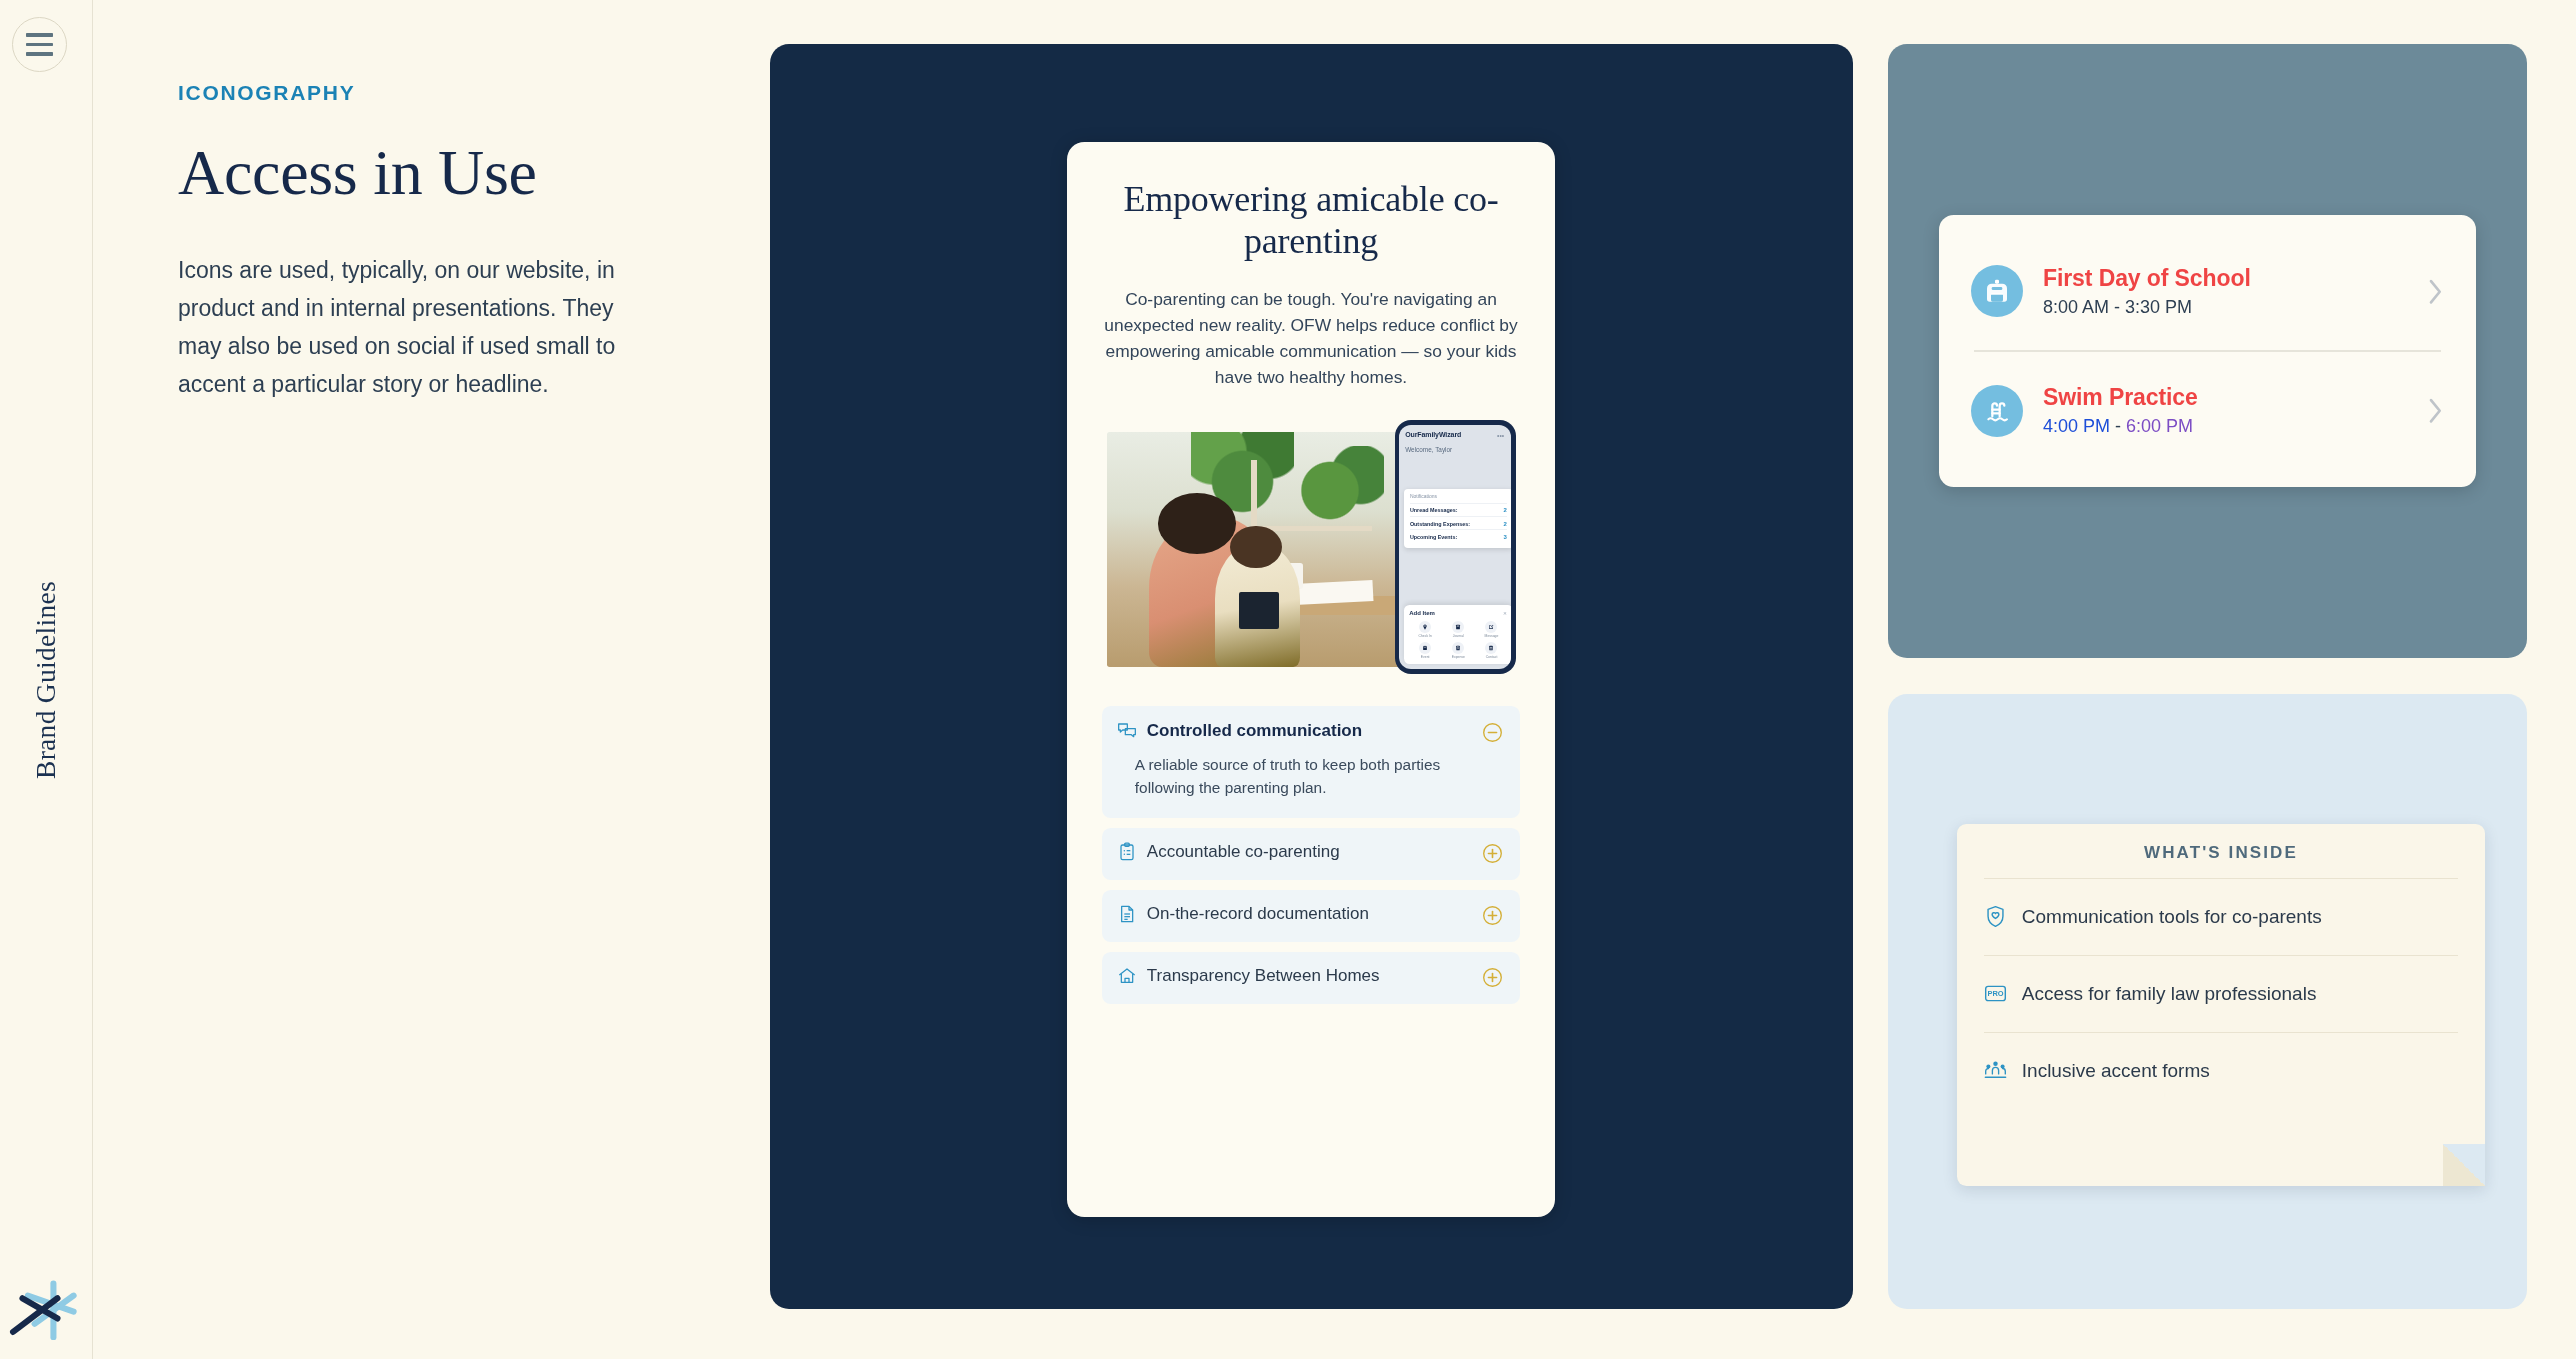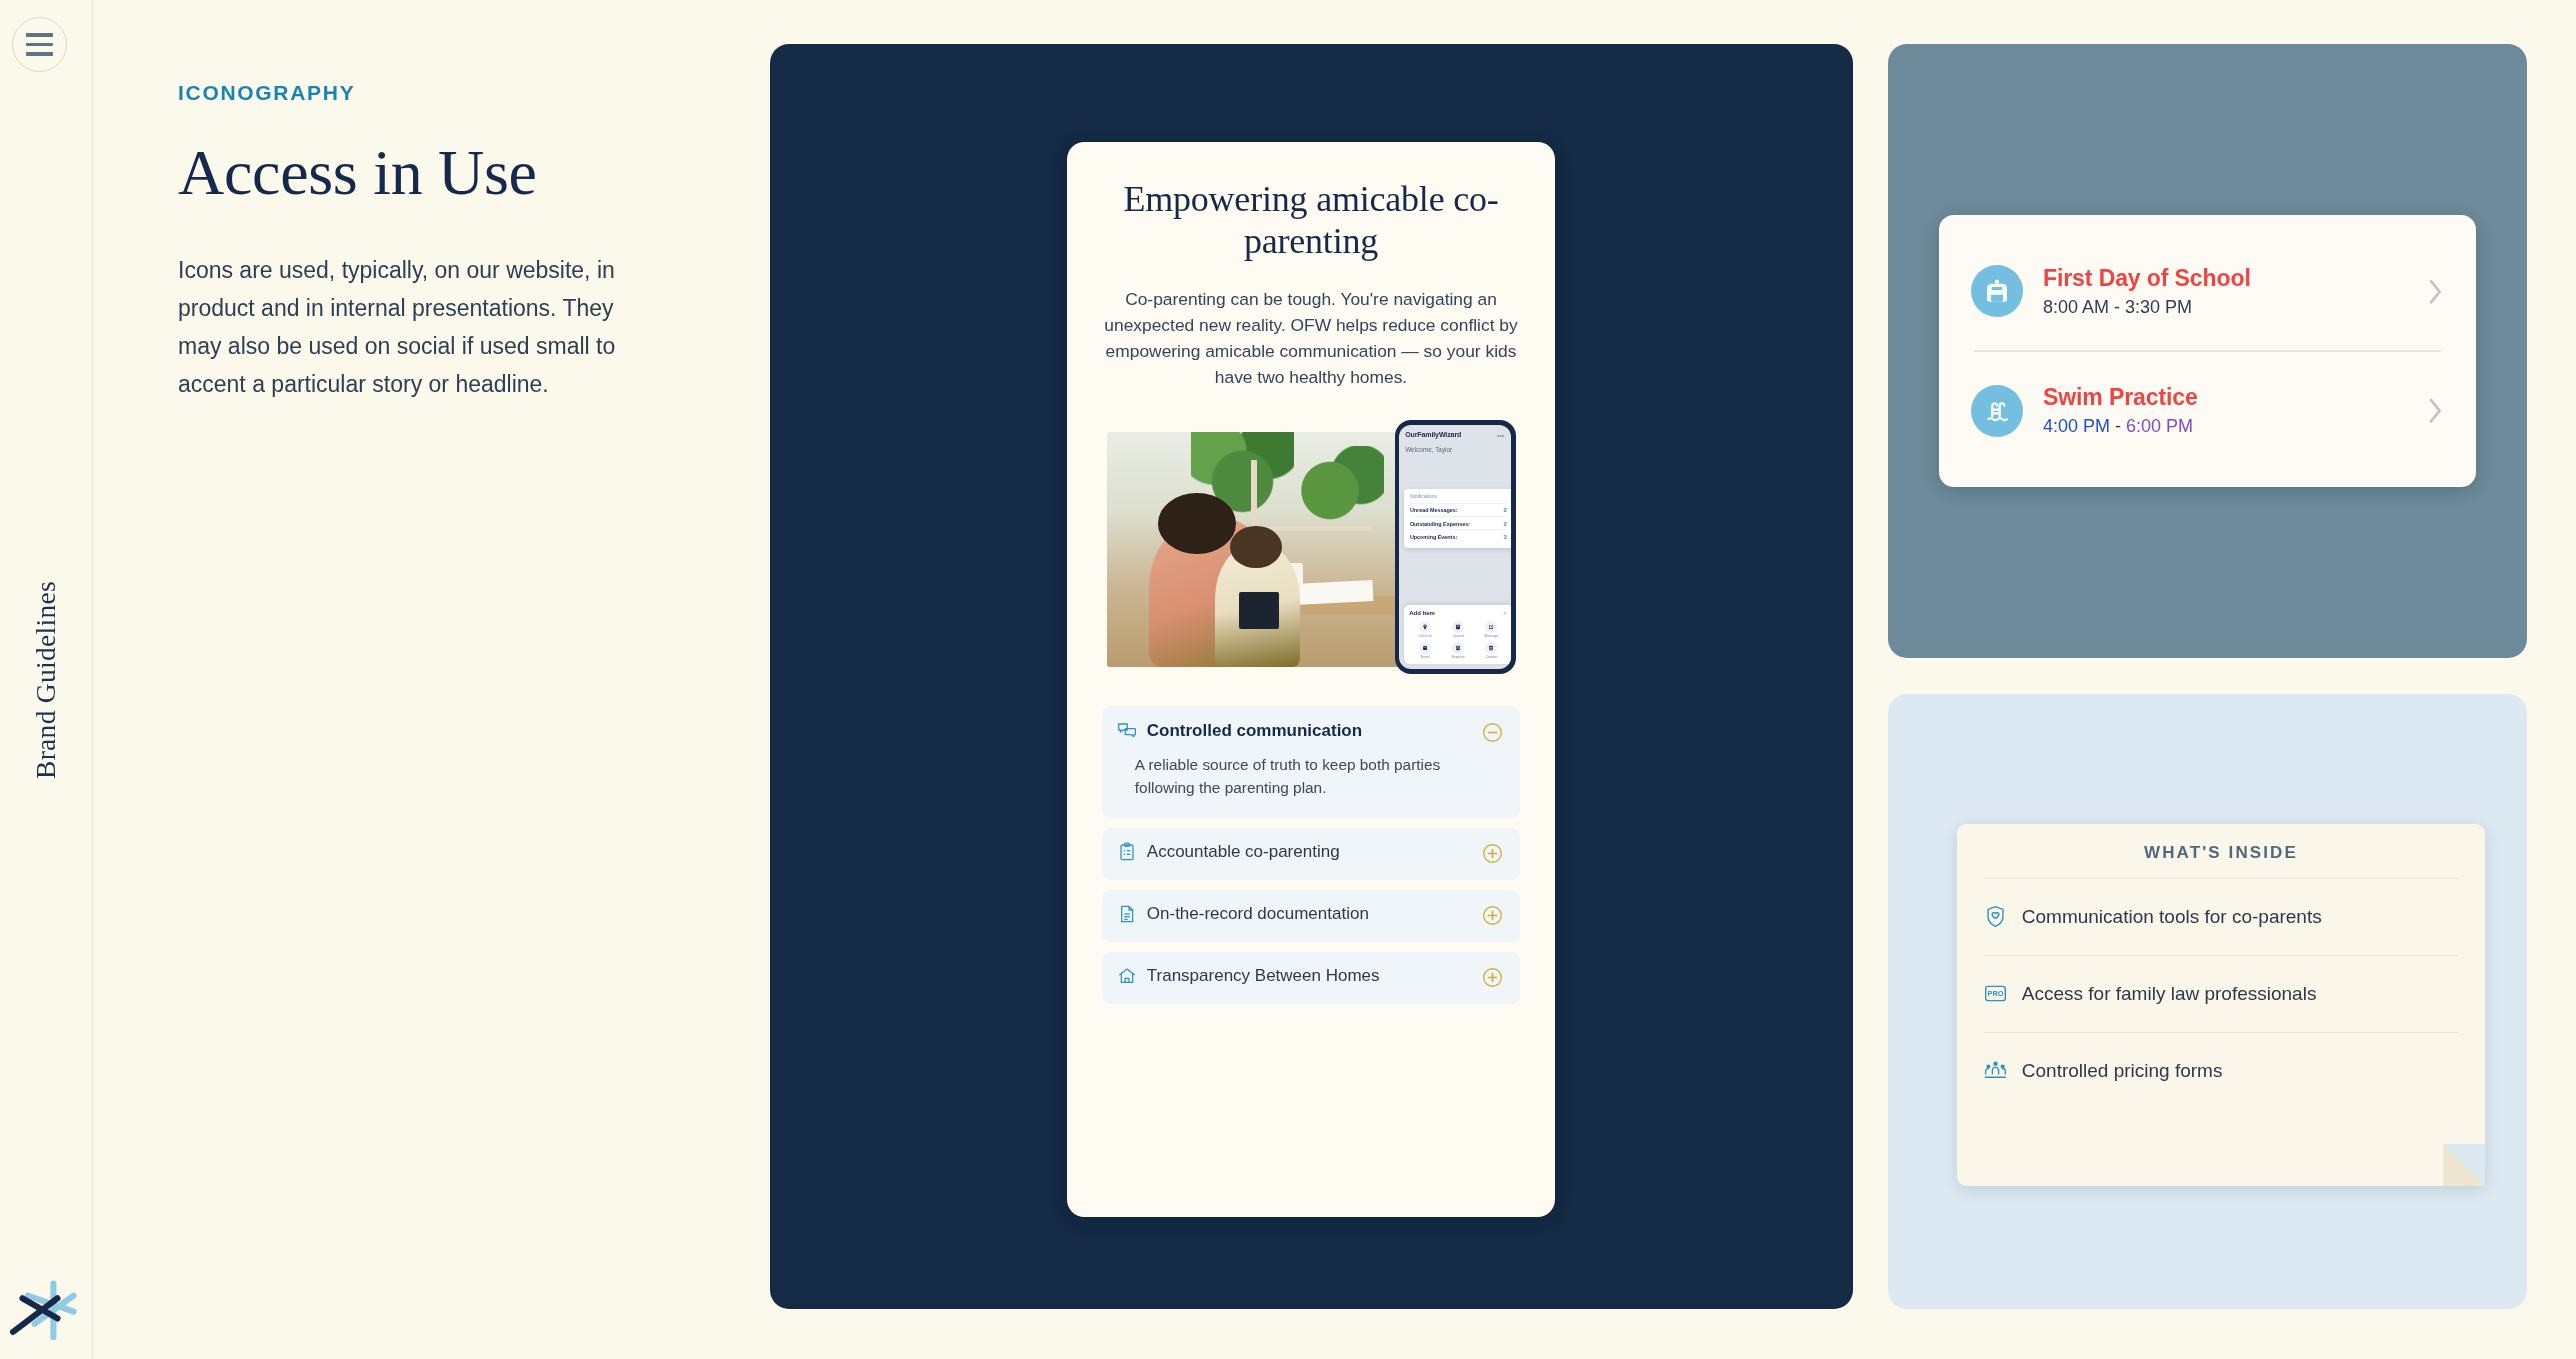--- a/index.html
+++ b/index.html
@@ -515,21 +515,21 @@
         <svg viewBox="0 0 34 34" fill="none" stroke="#2D93C4" stroke-width="2" stroke-linecap="round">
           <circle cx="17" cy="7" r="3.3" fill="#2D93C4" stroke="none"></circle>
           <path d="M12.4 22v-5a4.6 4.6 0 019.2 0v5"></path>
           <circle cx="6.5" cy="11" r="3" fill="#2D93C4" stroke="none"></circle>
           <path d="M2.5 22v-4a4 4 0 014-4"></path>
           <circle cx="27.5" cy="11" r="3" fill="#2D93C4" stroke="none"></circle>
           <path d="M31.5 22v-4a4 4 0 00-4-4"></path>
           <line x1="2" y1="27" x2="32" y2="27" stroke-width="2.2"></line>
         </svg>
       </span>
-      <span class="ins-label">Controlled pricing forms</span>
+      <span class="ins-label">Inclusive accent forms</span>
     </div>
 
 
     <div class="inside-fold"></div>
   </div>
 
 </div>
 
 
 </body></html>

